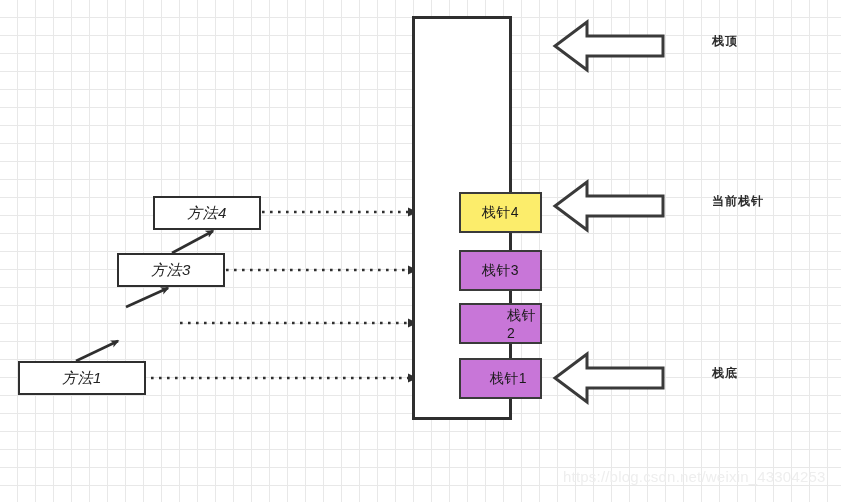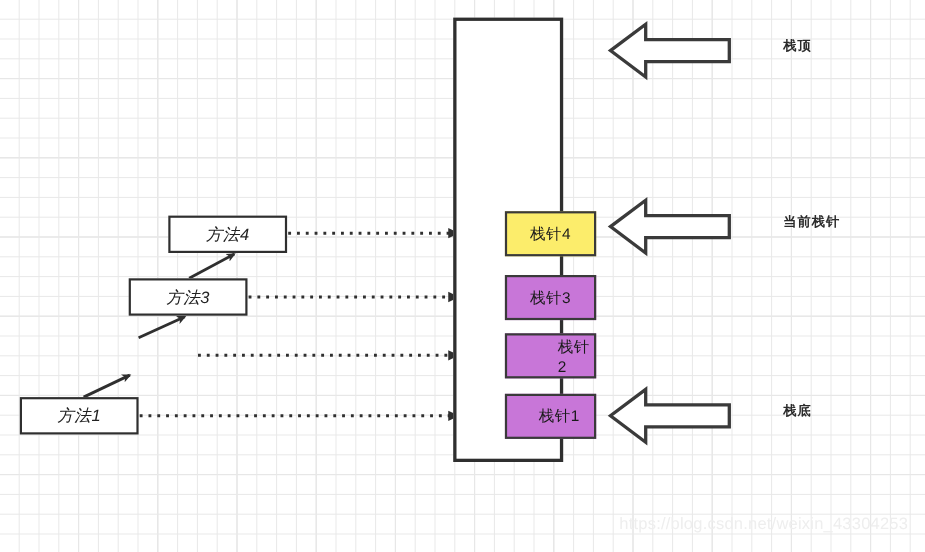--- a/index.html
+++ b/index.html
@@ -129,21 +129,21 @@
 
   <div class="node method-box" style="left:153px; top:196px; width:108px; height:34px;">
     <span>方法4</span>
   </div>
 
   <div class="node method-box" style="left:117px; top:253px; width:108px; height:34px;">
     <span>方法3</span>
   </div>
 
 
-  <div class="node method-box" style="left:18px; top:361px; width:108px; height:34px;align-items:center;">
+  <div class="node method-box" style="left:18px; top:361px; width:128px; height:34px;align-items:center;">
     <span>方法1</span>
   </div>
 
   <div class="stack-container"></div>
 
   <div class="frame-box" style="top:192px; background:#fced6b;">
     <span>栈针4</span>
   </div>
 
   <div class="frame-box" style="top:250px; background:#c876d8;">

